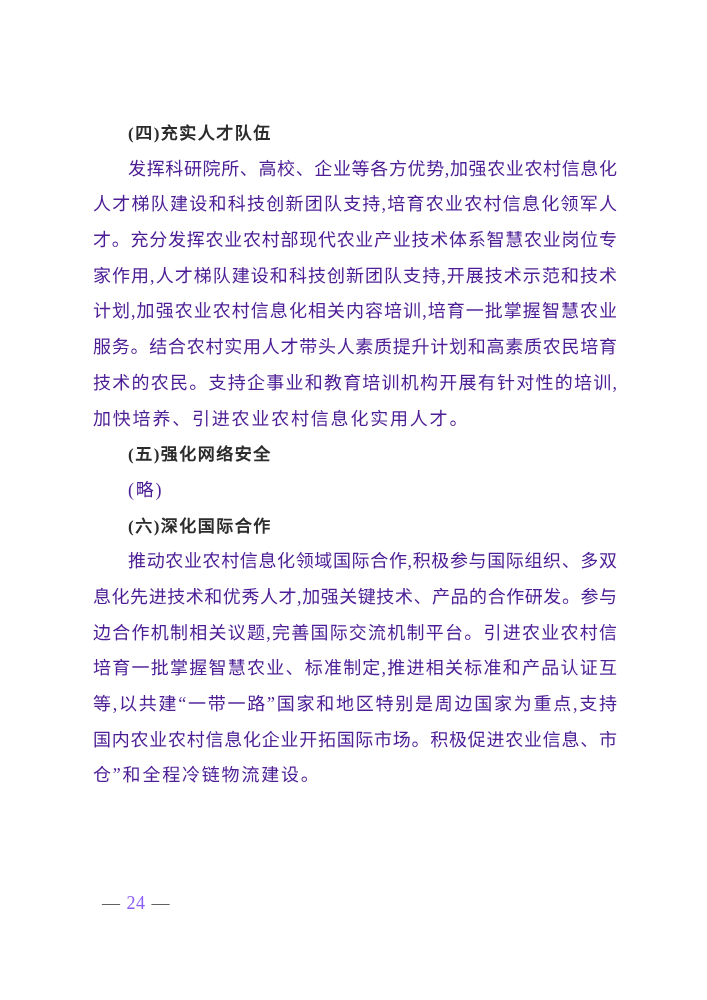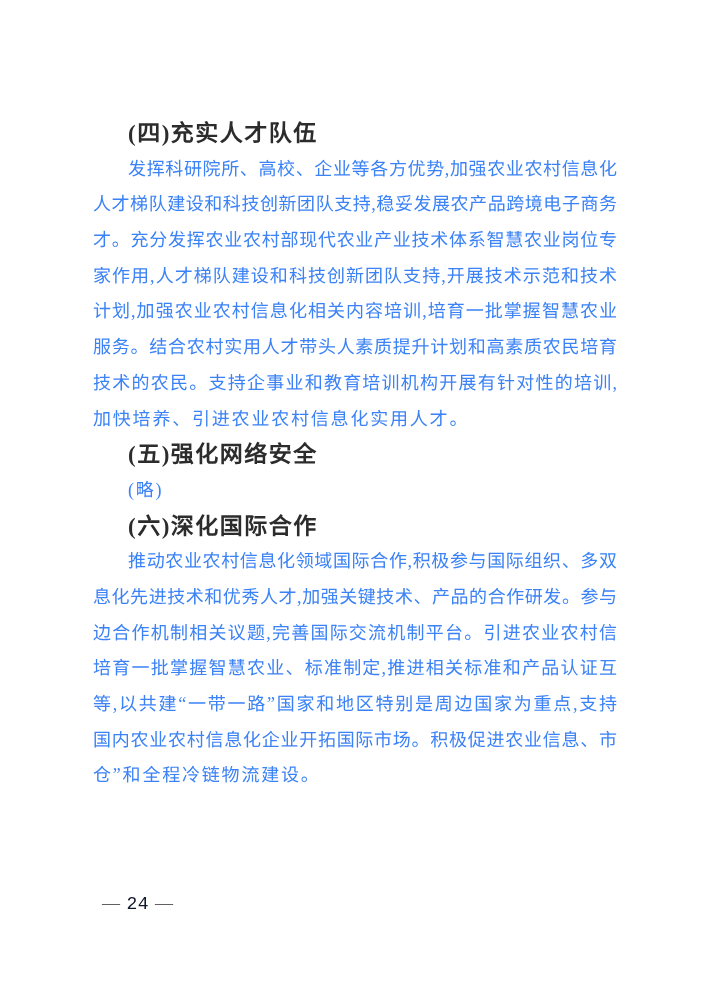--- a/index.html
+++ b/index.html
@@ -18,68 +18,67 @@
   .content {
     position: absolute;
     left: 93px;
     top: 116px;
     width: 524px;
   }
   .line {
     height: 35.7px;
     line-height: 35.7px;
     font-size: 18px;
-    color: #3b82f6;
+    color: #4c1d95;
     white-space: nowrap;
   }
   .line.fill {
     white-space: normal;
     text-align: justify;
     text-align-last: justify;
     text-justify: inter-character;
   }
   .line.indent {
     text-indent: 35px;
   }
   .line.heading {
     font-weight: bold;
     color: #2c2c2c;
-    font-size: 23px;
+    font-size: 17px;
     letter-spacing: 1.5px;
   }
   .line.plain {
     letter-spacing: 1.8px;
   }
   .footer {
     position: absolute;
     left: 96px;
     top: 893px;
     font-size: 18px;
     color: #3c3c3c;
     letter-spacing: 0.5px;
   }
   .footer .dash {
     color: #5a5a5a;
     padding: 0 6px;
   }
   .footer .num {
-    color: #0f172a;
-    font-family: Liberation Mono, monospace;
+    color: #8b5cf6;
   }
 </style>
 </head>
 <body>
 
 <div class="page">
   <div class="content">
 
     <div class="line heading indent">(四)充实人才队伍</div>
 
     <div class="line fill indent">发挥科研院所、高校、企业等各方优势,加强农业农村信息化</div>
-    <div class="line fill">人才梯队建设和科技创新团队支持,稳妥发展农产品跨境电子商务</div>
+    <div class="line fill">人才梯队建设和科技创新团队支持,培育农业农村信息化领军人</div>
     <div class="line fill">才。充分发挥农业农村部现代农业产业技术体系智慧农业岗位专</div>
     <div class="line fill">家作用,人才梯队建设和科技创新团队支持,开展技术示范和技术</div>
     <div class="line fill">计划,加强农业农村信息化相关内容培训,培育一批掌握智慧农业</div>
     <div class="line fill">服务。结合农村实用人才带头人素质提升计划和高素质农民培育</div>
     <div class="line fill">技术的农民。支持企事业和教育培训机构开展有针对性的培训,</div>
     <div class="line plain">加快培养、引进农业农村信息化实用人才。</div>
 
     <div class="line heading indent">(五)强化网络安全</div>
     <div class="line plain indent">(略)</div>
 

